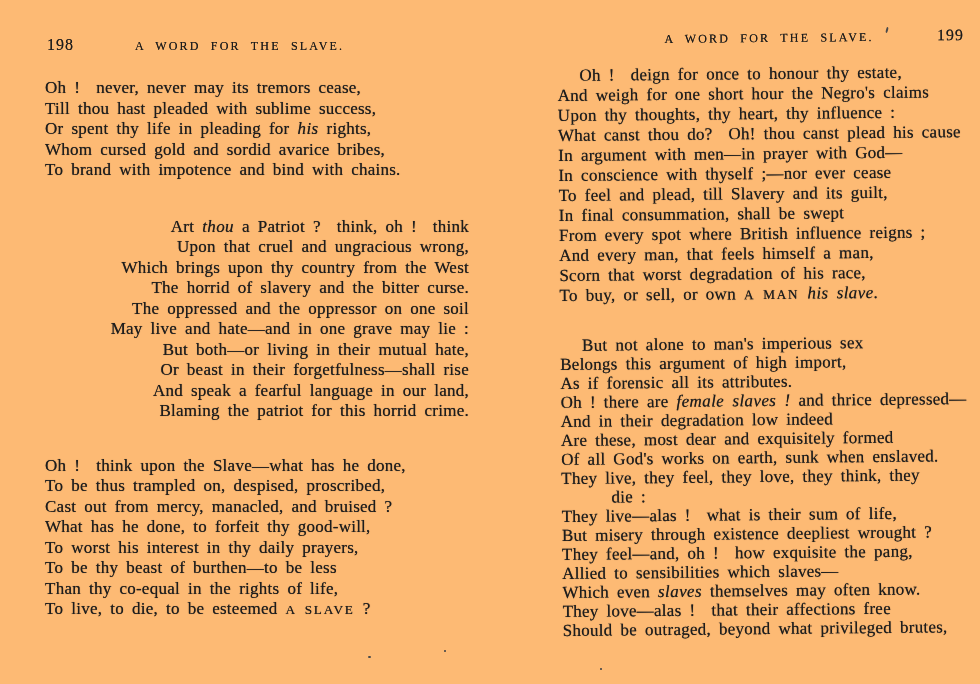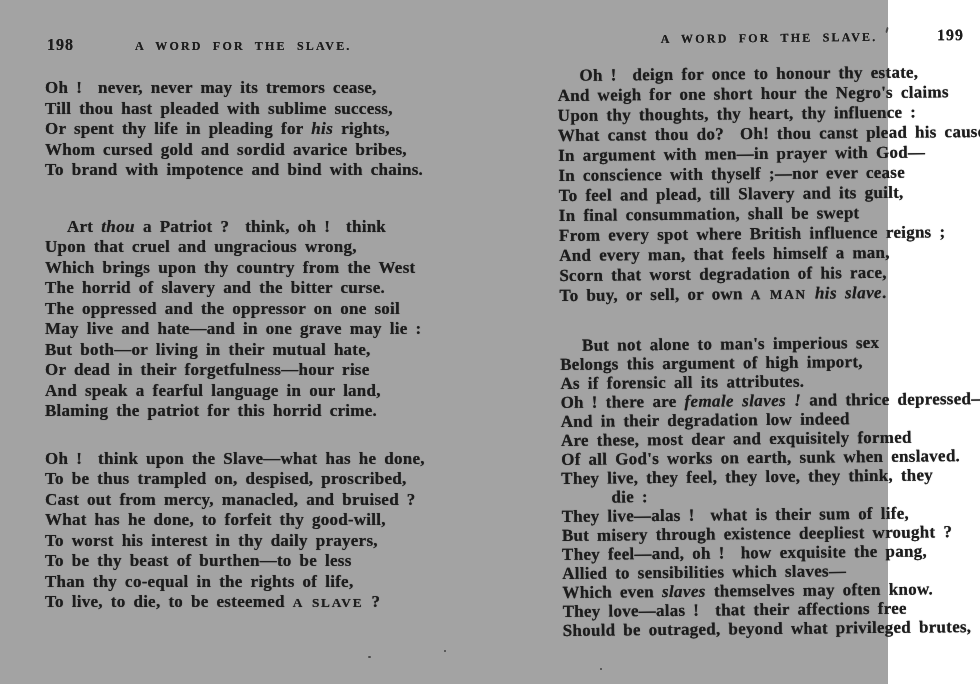--- a/index.html
+++ b/index.html
@@ -4,24 +4,23 @@
 <style>
   html, body { margin: 0; padding: 0; }
   body {
     width: 980px; height: 684px;
     background: #ffffff;
     font-family: "Liberation Serif", "DejaVu Serif", serif;
     overflow: hidden;
   }
   .book {
     position: relative;
-    width: 888px; height: 684px;
-    background: #a3a3a3;
+    width: 980px; height: 684px;
+    background: #fdba74;
     color: #1d1d1d;
-    font-weight: bold;
   }
   .page { position: absolute; width: 424px; }
   .page-left  { left: 45px;  top: 36px; }
   .page-right { left: 557px; top: 30px; transform: rotate(-0.55deg); transform-origin: 0 0; }
 
   .page-header { position: relative; height: 20px; }
   .page-left  .page-header { margin-bottom: 22px; }
   .page-right .page-header { margin-bottom: 16px; }
 
   .page-number {
@@ -47,21 +46,21 @@
     font-size: 17px;
     letter-spacing: 0.25px;
     word-spacing: 3.5px;
     text-shadow: 0 0 0.7px rgba(25,25,25,0.8);
   }
   .page-left  .line { line-height: 20.5px; }
   .page-right .stanza-0 .line { line-height: 20px; }
   .page-right .stanza-1 .line { line-height: 19px; }
 
   .page-left  .stanza-0 { margin-bottom: 36px; }
-  .page-left  .stanza-1 { margin-bottom: 27px; }
+  .page-left  .stanza-1 { margin-bottom: 34px; text-align: right; }
   .page-right .stanza-0 { margin-bottom: 29px; }
 
   .line.indent { padding-left: 22px; }
   .line.hang   { padding-left: 50px; }
 
   .line em { font-style: italic; letter-spacing: 0.4px; }
   .line .sc { font-size: 0.78em; letter-spacing: 1.8px; }
 
   .speck { position: absolute; background: #4a4a4a; border-radius: 40%; }
   .speck-1 { left: 886px; top: 27px;  width: 2px; height: 6px; transform: rotate(14deg); }
@@ -88,21 +87,21 @@
           <div class="line">To brand with impotence and bind with chains.</div>
         </div>
         <div class="stanza stanza-1">
           <div class="line indent">Art <em>thou</em> a Patriot ?  think, oh !  think</div>
           <div class="line">Upon that cruel and ungracious wrong,</div>
           <div class="line">Which brings upon thy country from the West</div>
           <div class="line">The horrid of slavery and the bitter curse.</div>
           <div class="line">The oppressed and the oppressor on one soil</div>
           <div class="line">May live and hate—and in one grave may lie :</div>
           <div class="line">But both—or living in their mutual hate,</div>
-          <div class="line">Or dead in their forgetfulness—hour rise</div>
+          <div class="line">Or beast in their forgetfulness—shall rise</div>
           <div class="line">And speak a fearful language in our land,</div>
           <div class="line">Blaming the patriot for this horrid crime.</div>
         </div>
         <div class="stanza stanza-2">
           <div class="line">Oh !  think upon the Slave—what has he done,</div>
           <div class="line">To be thus trampled on, despised, proscribed,</div>
           <div class="line">Cast out from mercy, manacled, and bruised ?</div>
           <div class="line">What has he done, to forfeit thy good-will,</div>
           <div class="line">To worst his interest in thy daily prayers,</div>
           <div class="line">To be thy beast of burthen—to be less</div>

